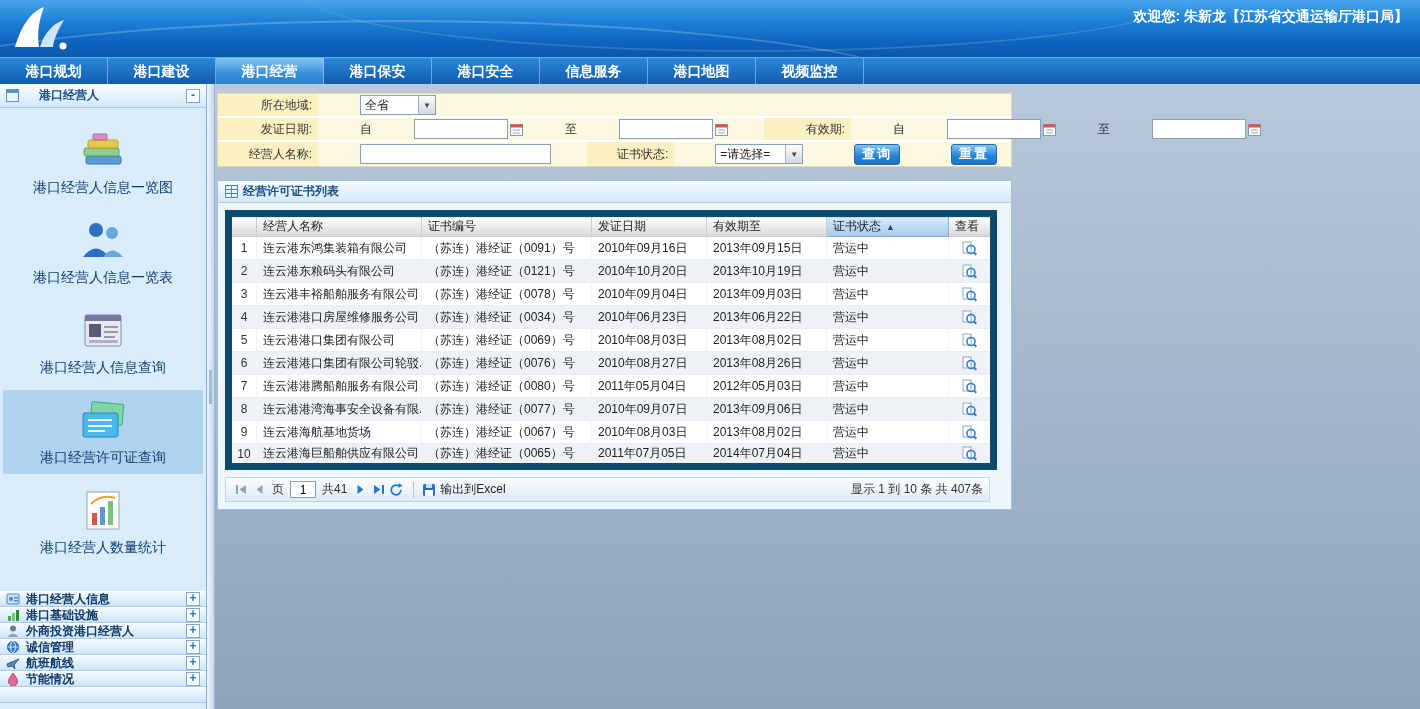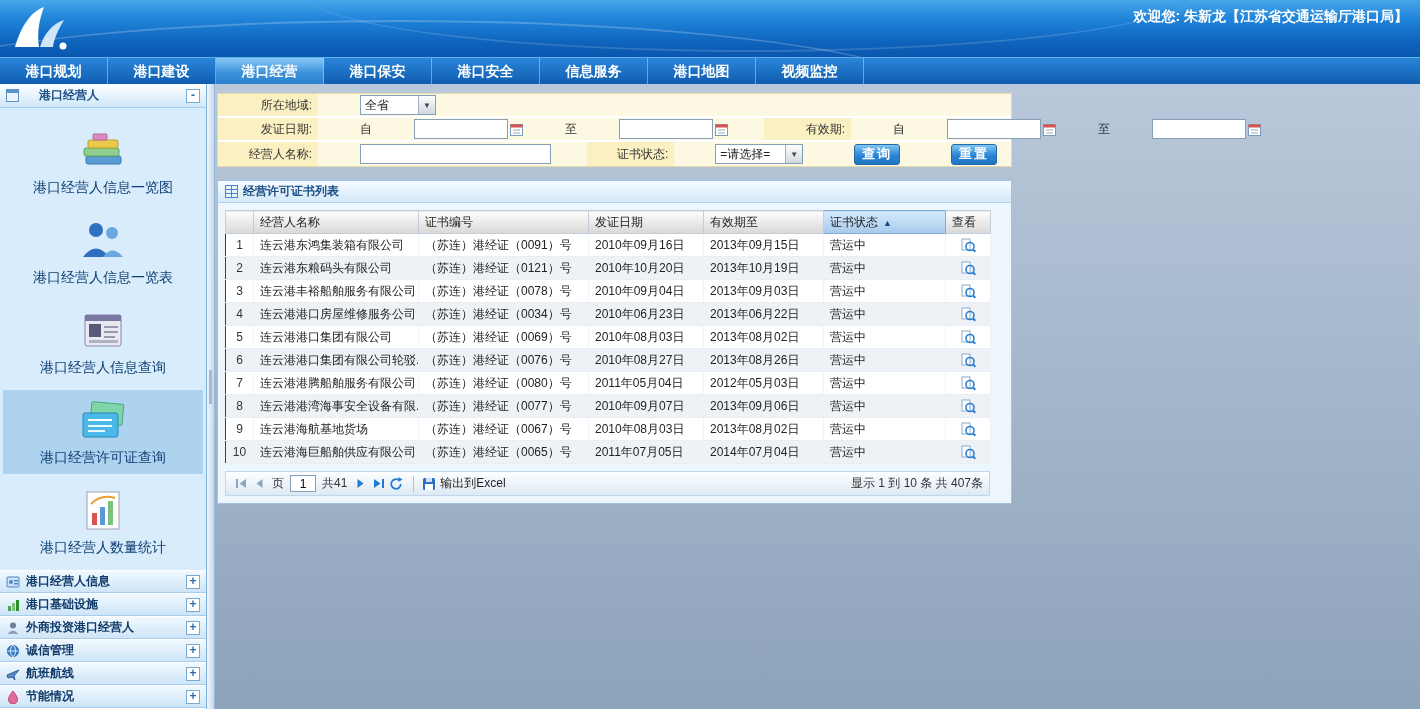--- a/index.html
+++ b/index.html
@@ -37,21 +37,21 @@
     display:flex; align-items:center; padding:0 6px; flex:0 0 auto;gap:15px; }
   .side-header .s-title { color:#1b4f86; font-weight:bold; flex:1; margin-left:5px; }
   .sq-box { width:14px; height:14px; background:#fff; border:1px solid #7aaad2; color:#2a6db0; text-align:center;
     line-height:11px; font-weight:bold; font-size:12px; cursor:pointer; flex:0 0 auto; }
   .side-menu { padding-top:12px; flex:0 0 auto; }
   .menu-item { margin:0 3px 6px; padding:9px 0 7px; text-align:center; cursor:pointer; }
   .menu-item.selected { background:#aed3ef; }
   .menu-item svg { display:block; margin:0 auto 6px; }
   .menu-item .m-label { color:#0f3f73; font-size:14px; white-space:nowrap; }
   .side-panels { margin-top:auto; margin-bottom:6px; }
-  .side-panel { height:23px; background:linear-gradient(180deg,#f2f9fe,#cde5f8); border-top:1px solid #ffffff;
+  .side-panel { height:16px; background:linear-gradient(180deg,#f2f9fe,#cde5f8); border-top:1px solid #ffffff;
     border-bottom:1px solid #a8cdec; display:flex; align-items:center; padding:0 6px; cursor:pointer; }
   .side-panel svg { margin-right:6px; flex:0 0 auto; }
   .side-panel .p-label { flex:1; color:#0f3a68; font-weight:bold; font-size:12px; white-space:nowrap; }
 
   
   .splitter { width:8px; background:linear-gradient(90deg,#f0f7fd,#c2d8ec); border-right:1px solid #98b8d6;
     cursor:col-resize; position:relative; }
   .splitter::after { content:""; position:absolute; left:2px; top:286px; width:3px; height:34px; background:#9dbcd9; }
 
   
@@ -82,21 +82,21 @@
   .btn { width:70px; height:21px; margin-left:15px; border:1px solid #2468ac; border-radius:3px;
     background:linear-gradient(180deg,#7fc7f2 0%,#2a85d4 55%,#1e74c4 100%); color:#fff; font-weight:bold;
     font-size:13px; cursor:pointer; letter-spacing:2px; font-family:"Liberation Sans","DejaVu Sans",sans-serif; }
 
   
   .list-panel { width:795px; margin-top:13px; border:1px solid #9cc2e5; background:#eef6fd; }
   .list-header { height:22px; background:linear-gradient(180deg,#f6fbff,#d4e9f9); border-bottom:1px solid #b0d2ee;
     display:flex; align-items:center; padding:0 7px; }
   .list-header .l-title { color:#1b4f86; font-weight:bold; margin-left:5px; }
   .list-body { padding:7px; }
-  table.grid { border-collapse:collapse; width:765px; background:#fef9c3; border:1px solid #0c4a6e; table-layout:fixed; }
+  table.grid { border-collapse:collapse; width:765px; background:#fef9c3; border:7px solid #0c4a6e; table-layout:fixed; }
   .grid th { height:23px; background:linear-gradient(180deg,#fefefe,#d7d7d7); border:1px solid #c3cedb;
     font-weight:normal; color:#222; text-align:left; padding:0 6px; font-size:12px; white-space:nowrap;
     overflow:hidden; cursor:pointer; }
   .grid th.sorted { background:linear-gradient(180deg,#d6eafc 0%,#a6c9ec 100%); border:1px solid #84aed8; }
   .sort-arrow { font-size:9px; color:#17487e; margin-left:5px; }
   .grid td { height:23px; border-bottom:1px solid #e9eef4; border-right:1px solid #f0f3f7; padding:0 6px;
     font-size:12px; color:#222; white-space:nowrap; overflow:hidden; background:#fff; }
   .grid tbody tr:nth-child(even) td { background:#eef2f7; }
   .grid td.num { text-align:center; padding:0 2px; color:#333; }
   .grid td.view-cell { text-align:center; }

